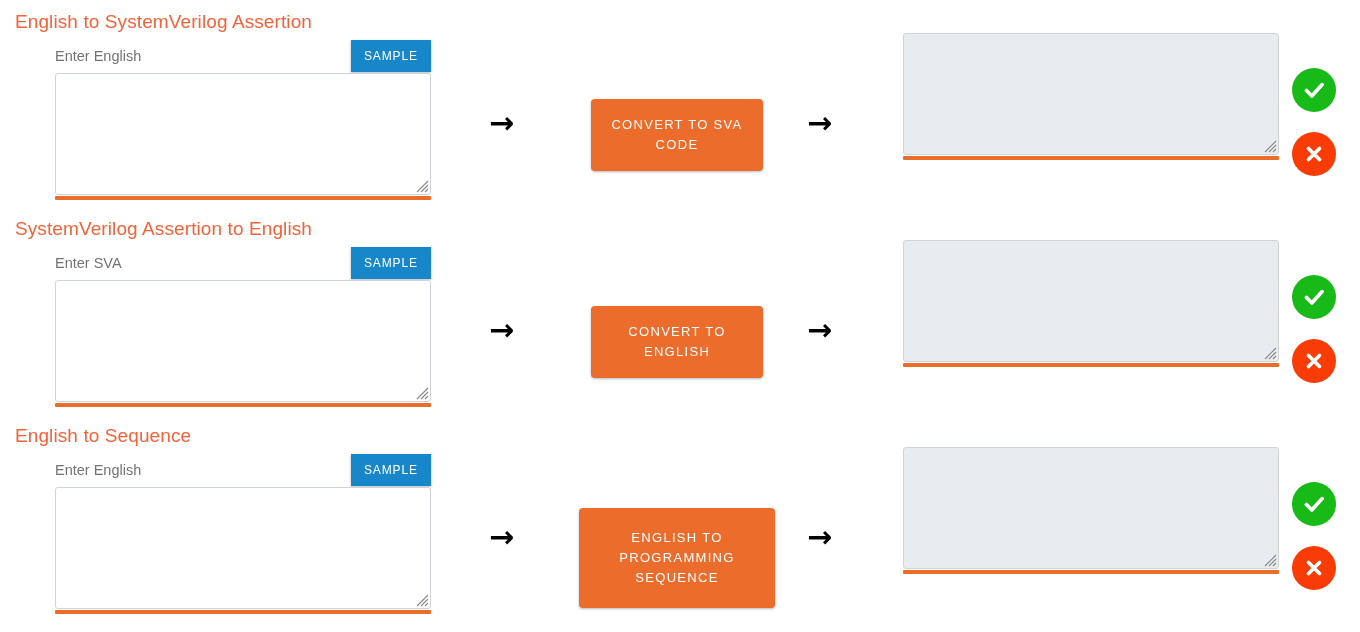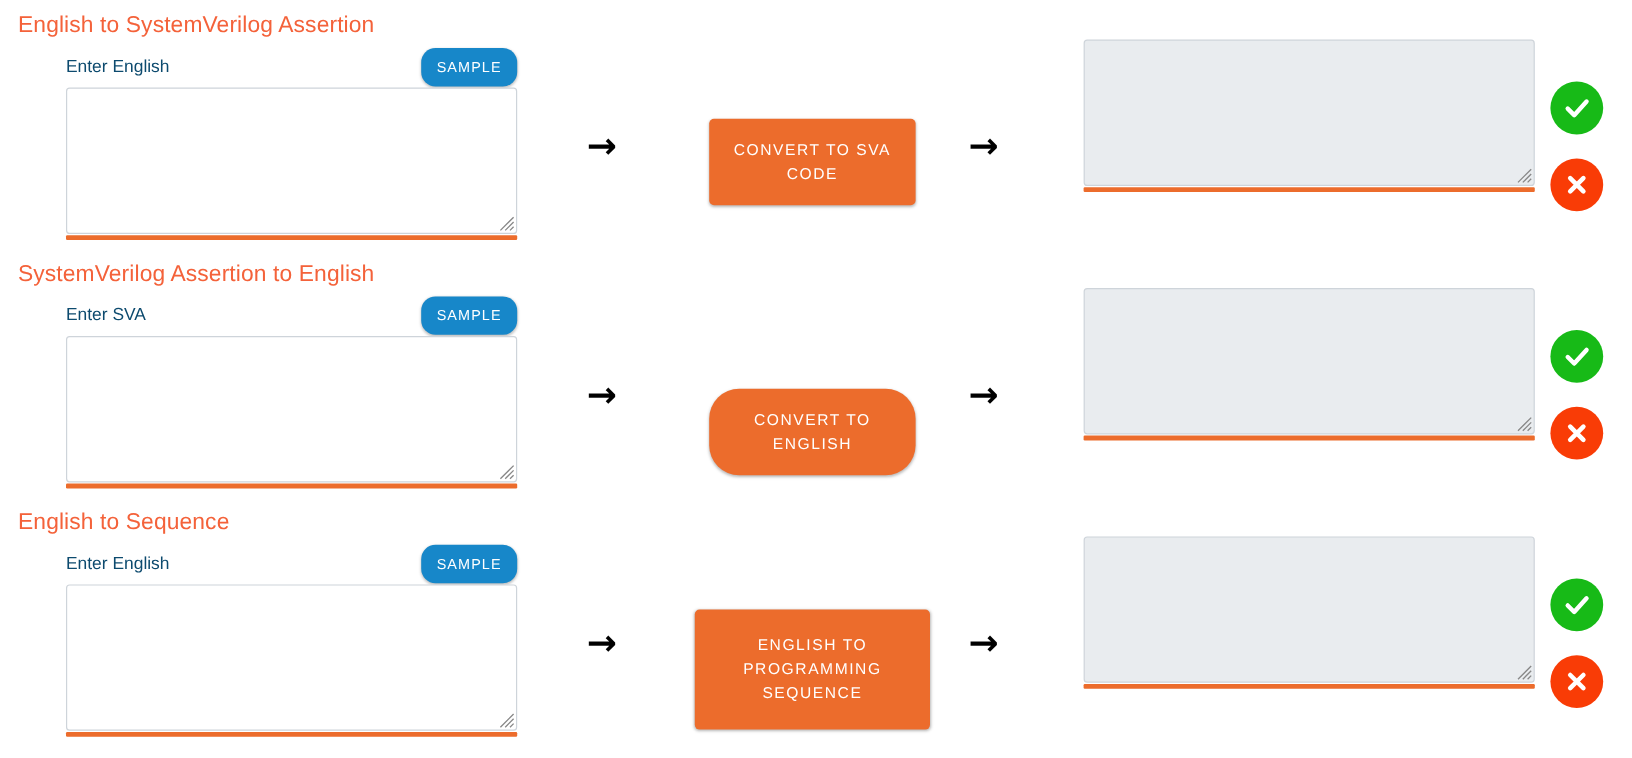--- a/index.html
+++ b/index.html
@@ -27,29 +27,29 @@
 
   
   .input-col { position: absolute; left: 55px; width: 376px; }
 
   .label-row {
     position: absolute;
     left: 0; width: 376px; height: 32px;
   }
   .field-label {
     position: absolute; left: 0; top: 6px;
-    font-size: 14.5px; color: #0c4a6e; line-height: 20px;
+    font-size: 14.5px; color: #737373; line-height: 20px;
     white-space: nowrap;
   }
   .sample-btn {
     position: absolute; right: 0; top: 0;
     height: 32px; padding: 0 13px;
     background: #1787c9;
     color: #ffffff;
-    border: none; border-radius: 12px;
+    border: none; border-radius: 0;
     font-family: "Liberation Sans", sans-serif;
     font-size: 12px; font-weight: 500;
     letter-spacing: .9px;
     display: flex; align-items: center; justify-content: center;
     box-shadow: 0 1px 3px rgba(0,0,0,.18), 0 1px 2px rgba(0,0,0,.12);
     cursor: pointer;
   }
 
   .ta-wrap { position: absolute; left: 0; width: 376px; }
   .ta {
@@ -182,21 +182,21 @@
           <svg class="resize-grip" viewBox="0 0 15 15">
             <path d="M14 3 L3 14 M14 7 L7 14 M14 11 L11 14" stroke="#888" stroke-width="1.1" fill="none"></path>
           </svg>
         </div>
         <div class="ta-underline"></div>
       </div>
     </div>
 
     <div class="arrow" style="left:489px; top:315px;">→</div>
 
-    <button class="convert-btn" style="left:581px; top:324px; width:172px; height:72px;border-radius:25px;">CONVERT TO ENGLISH</button>
+    <button class="convert-btn" style="left:581px; top:306px; width:172px; height:72px;">CONVERT TO ENGLISH</button>
 
     <div class="arrow" style="left:807px; top:315px;">→</div>
 
     <div class="out-col" style="top:240px;">
       <div class="ta-wrap" style="top:0;">
         <div class="ta disabled">
           <svg class="resize-grip" viewBox="0 0 15 15">
             <path d="M14 3 L3 14 M14 7 L7 14 M14 11 L11 14" stroke="#888" stroke-width="1.1" fill="none"></path>
           </svg>
         </div>

